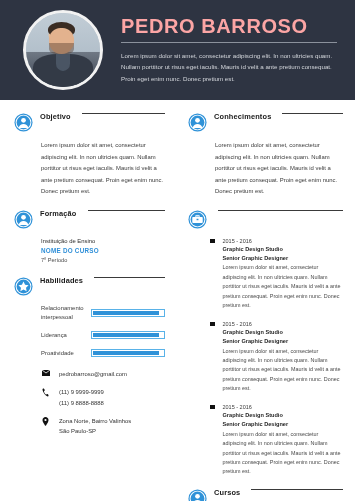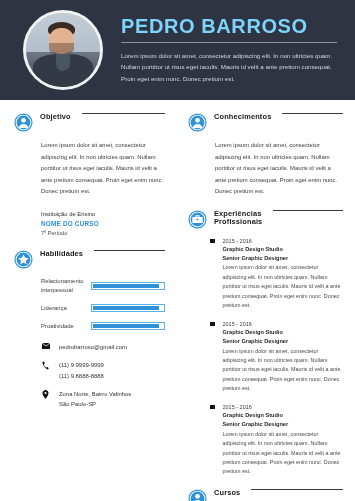--- a/index.html
+++ b/index.html
@@ -46,21 +46,21 @@
   .photo .body{
     position:absolute;left:10%;top:56%;width:80%;height:44%;
     background:#333a46;border-radius:40% 40% 0 0;
   }
   .photo .collar{
     position:absolute;left:40%;top:56%;width:20%;height:22%;
     background:#4a5564;border-radius:0 0 45% 45%;
   }
   .header-right{margin-left:18px;flex:1 1 auto;padding-right:18px;}
   .name{
-    color:#7dd3fc;font-size:20px;font-weight:bold;letter-spacing:.6px;
+    color:#fca5a5;font-size:20px;font-weight:bold;letter-spacing:.6px;
     margin:0 0 4px 0;line-height:1.05;
   }
   .name-rule{height:1px;background:#8b919c;width:100%;margin:5px 0 7px 0;}
   .header-sub{
     color:#d4d7dc;font-size:6.2px;line-height:1.85;margin:0;
     text-align:left;
   }
 
   
   .cols{position:absolute;left:0;top:100px;width:355px;height:401px;display:flex;}
@@ -150,20 +150,31 @@
             <circle cx="20" cy="15.5" r="5" fill="#fff"></circle>
             <path d="M9.5 31.5c1.6-5.6 5.6-8.5 10.5-8.5s8.9 2.9 10.5 8.5z" fill="#fff"></path>
           </svg>
           <div class="sec-title">Objetivo</div>
           <div class="sec-rule"></div>
         </div>
         <p class="body-text">Lorem ipsum dolor sit amet, consectetur adipiscing elit. In non ultricies quam. Nullam porttitor ut risus eget iaculis. Mauris id velit a ante pretium consequat. Proin eget enim nunc. Donec pretium est.</p>
       </div>
 
       <div class="sec">
+        <div class="sec-head">
+          <svg class="sec-ico" viewBox="0 0 40 40">
+            <circle cx="20" cy="20" r="19" fill="#2f92d8"></circle>
+            <circle cx="20" cy="20" r="16.5" fill="#fff"></circle>
+            <circle cx="20" cy="20" r="14.5" fill="#2f92d8"></circle>
+            <circle cx="20" cy="15.5" r="5" fill="#fff"></circle>
+            <path d="M9.5 31.5c1.6-5.6 5.6-8.5 10.5-8.5s8.9 2.9 10.5 8.5z" fill="#fff"></path>
+          </svg>
+          <div class="sec-title">Formação</div>
+          <div class="sec-rule"></div>
+        </div>
         <div class="edu">
           <div class="inst">Instituição de Ensino</div>
           <div class="course">NOME DO CURSO</div>
           <div class="period">7º Período</div>
         </div>
       </div>
 
       <div class="sec">
         <div class="sec-head">
           <svg class="sec-ico" viewBox="0 0 40 40">
@@ -252,22 +263,20 @@
       <div class="sec">
         <div class="sec-head">
           <svg class="sec-ico" viewBox="0 0 40 40">
             <circle cx="20" cy="20" r="19" fill="#2f92d8"></circle>
             <circle cx="20" cy="20" r="16.5" fill="#fff"></circle>
             <circle cx="20" cy="20" r="14.5" fill="#2f92d8"></circle>
             <rect x="16" y="11.5" width="8" height="3" rx="1" fill="none" stroke="#fff" stroke-width="1.8"></rect>
             <rect x="9" y="14.5" width="22" height="13" rx="2" fill="#fff"></rect>
             <rect x="18" y="18.5" width="4" height="3" fill="#2f92d8"></rect>
           </svg>
-          <div class="sec-title">Experiências
-Profissionais</div>
           <div class="sec-rule"></div>
         </div>
         <div class="exp-list">
           <div class="exp">
             <div class="bullet"></div>
             <div class="exp-body">
               <div class="exp-date">2015 - 2016</div>
               <div class="exp-company">Graphic Design Studio</div>
               <div class="exp-role">Senior Graphic Designer</div>
               <div class="exp-desc">Lorem ipsum dolor sit amet, consectetur adipiscing elit. In non ultricies quam. Nullam porttitor ut risus eget iaculis. Mauris id velit a ante pretium consequat. Proin eget enim nunc. Donec pretium est.</div>

